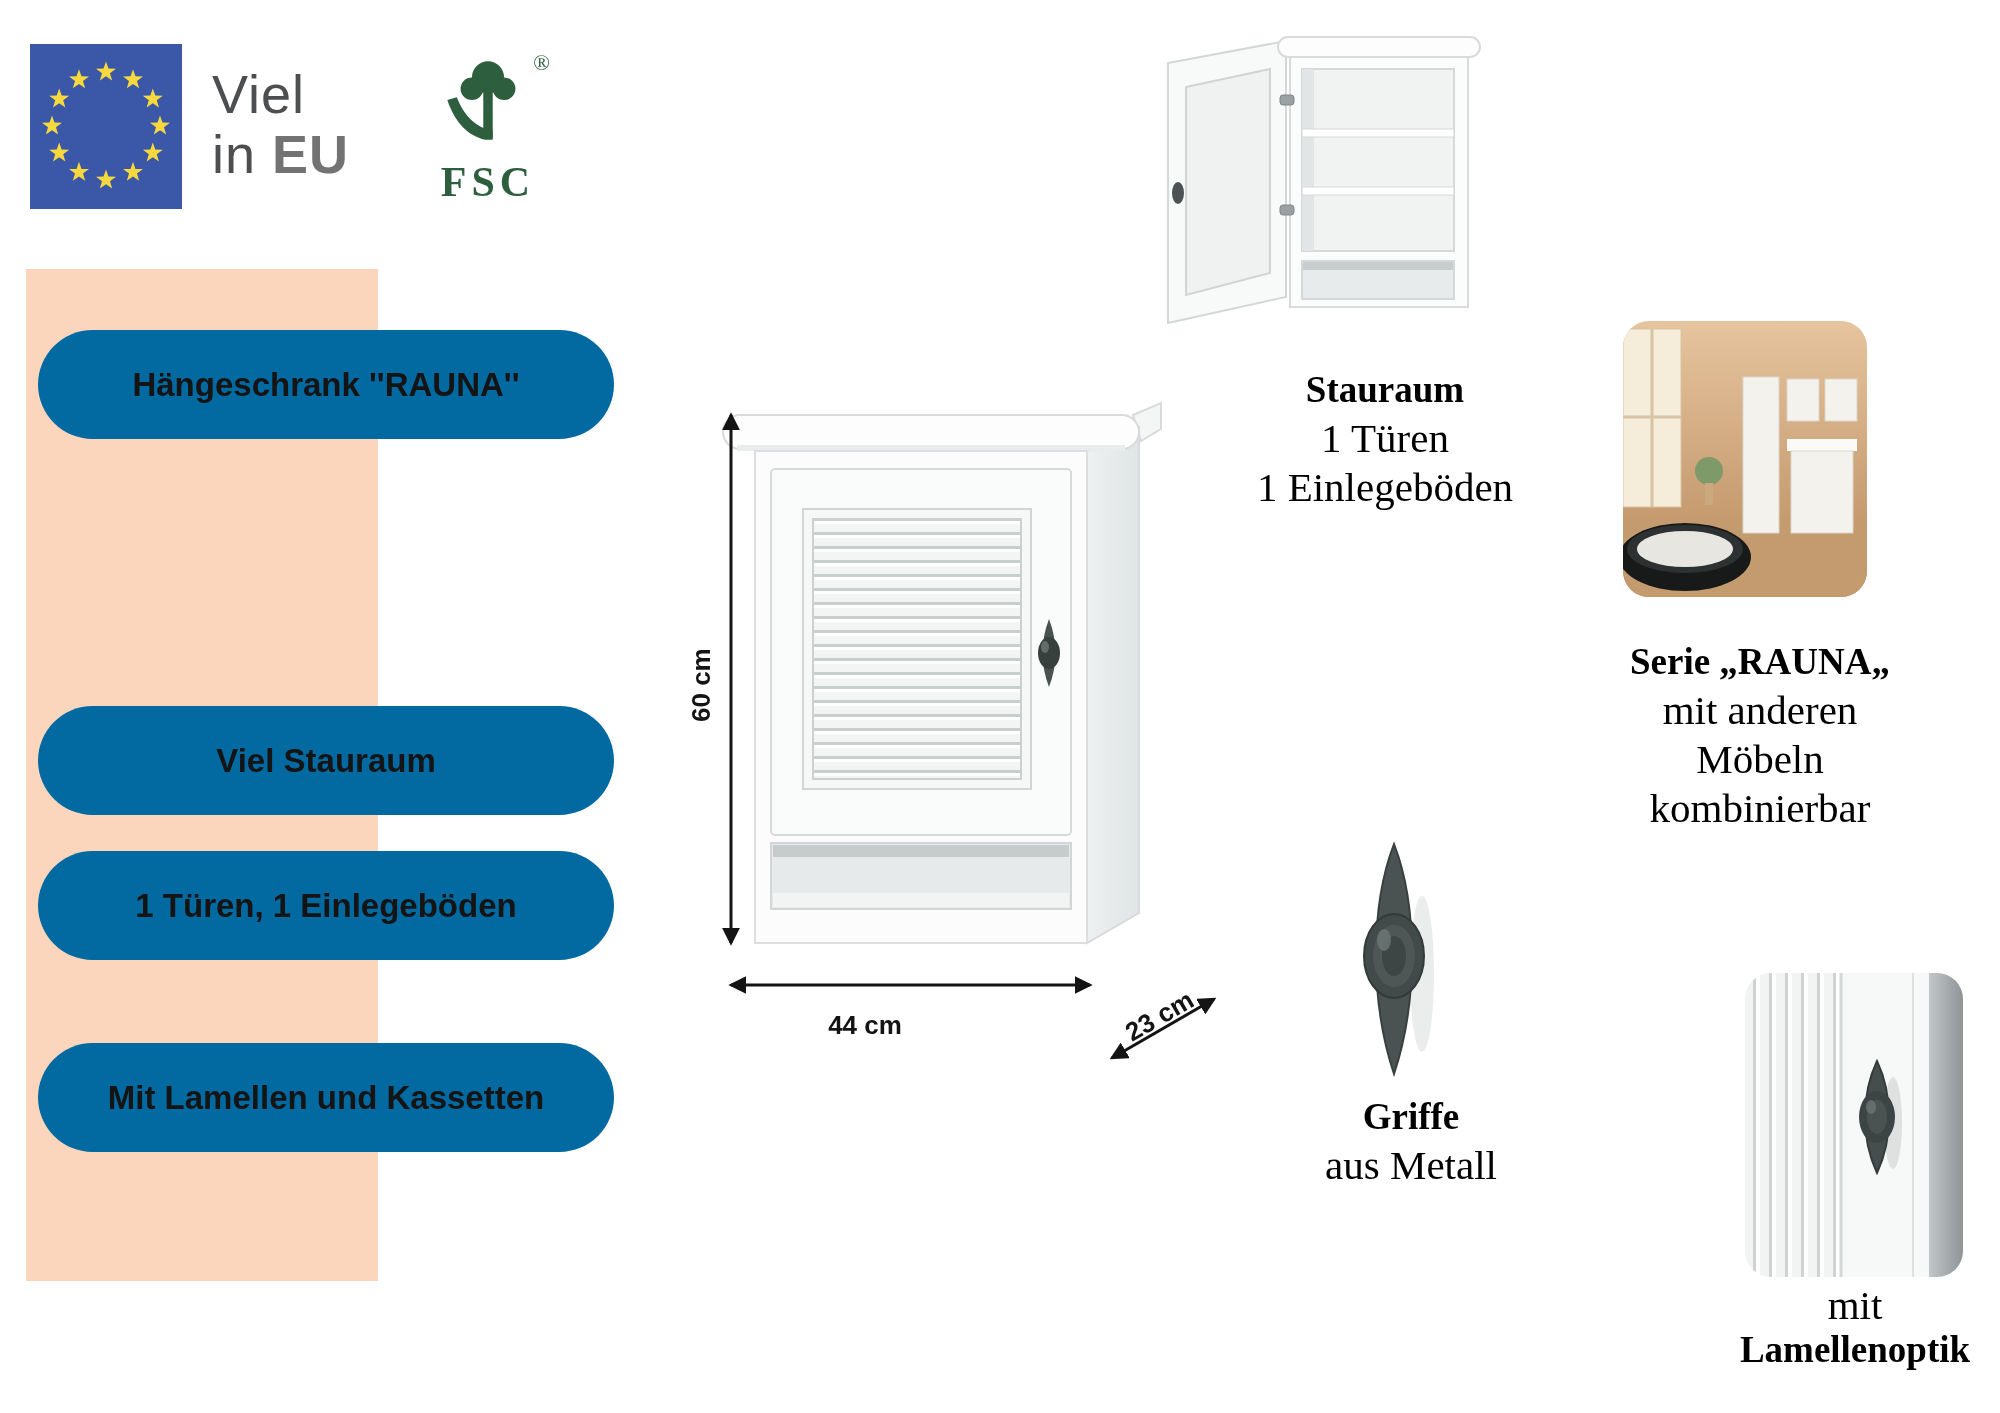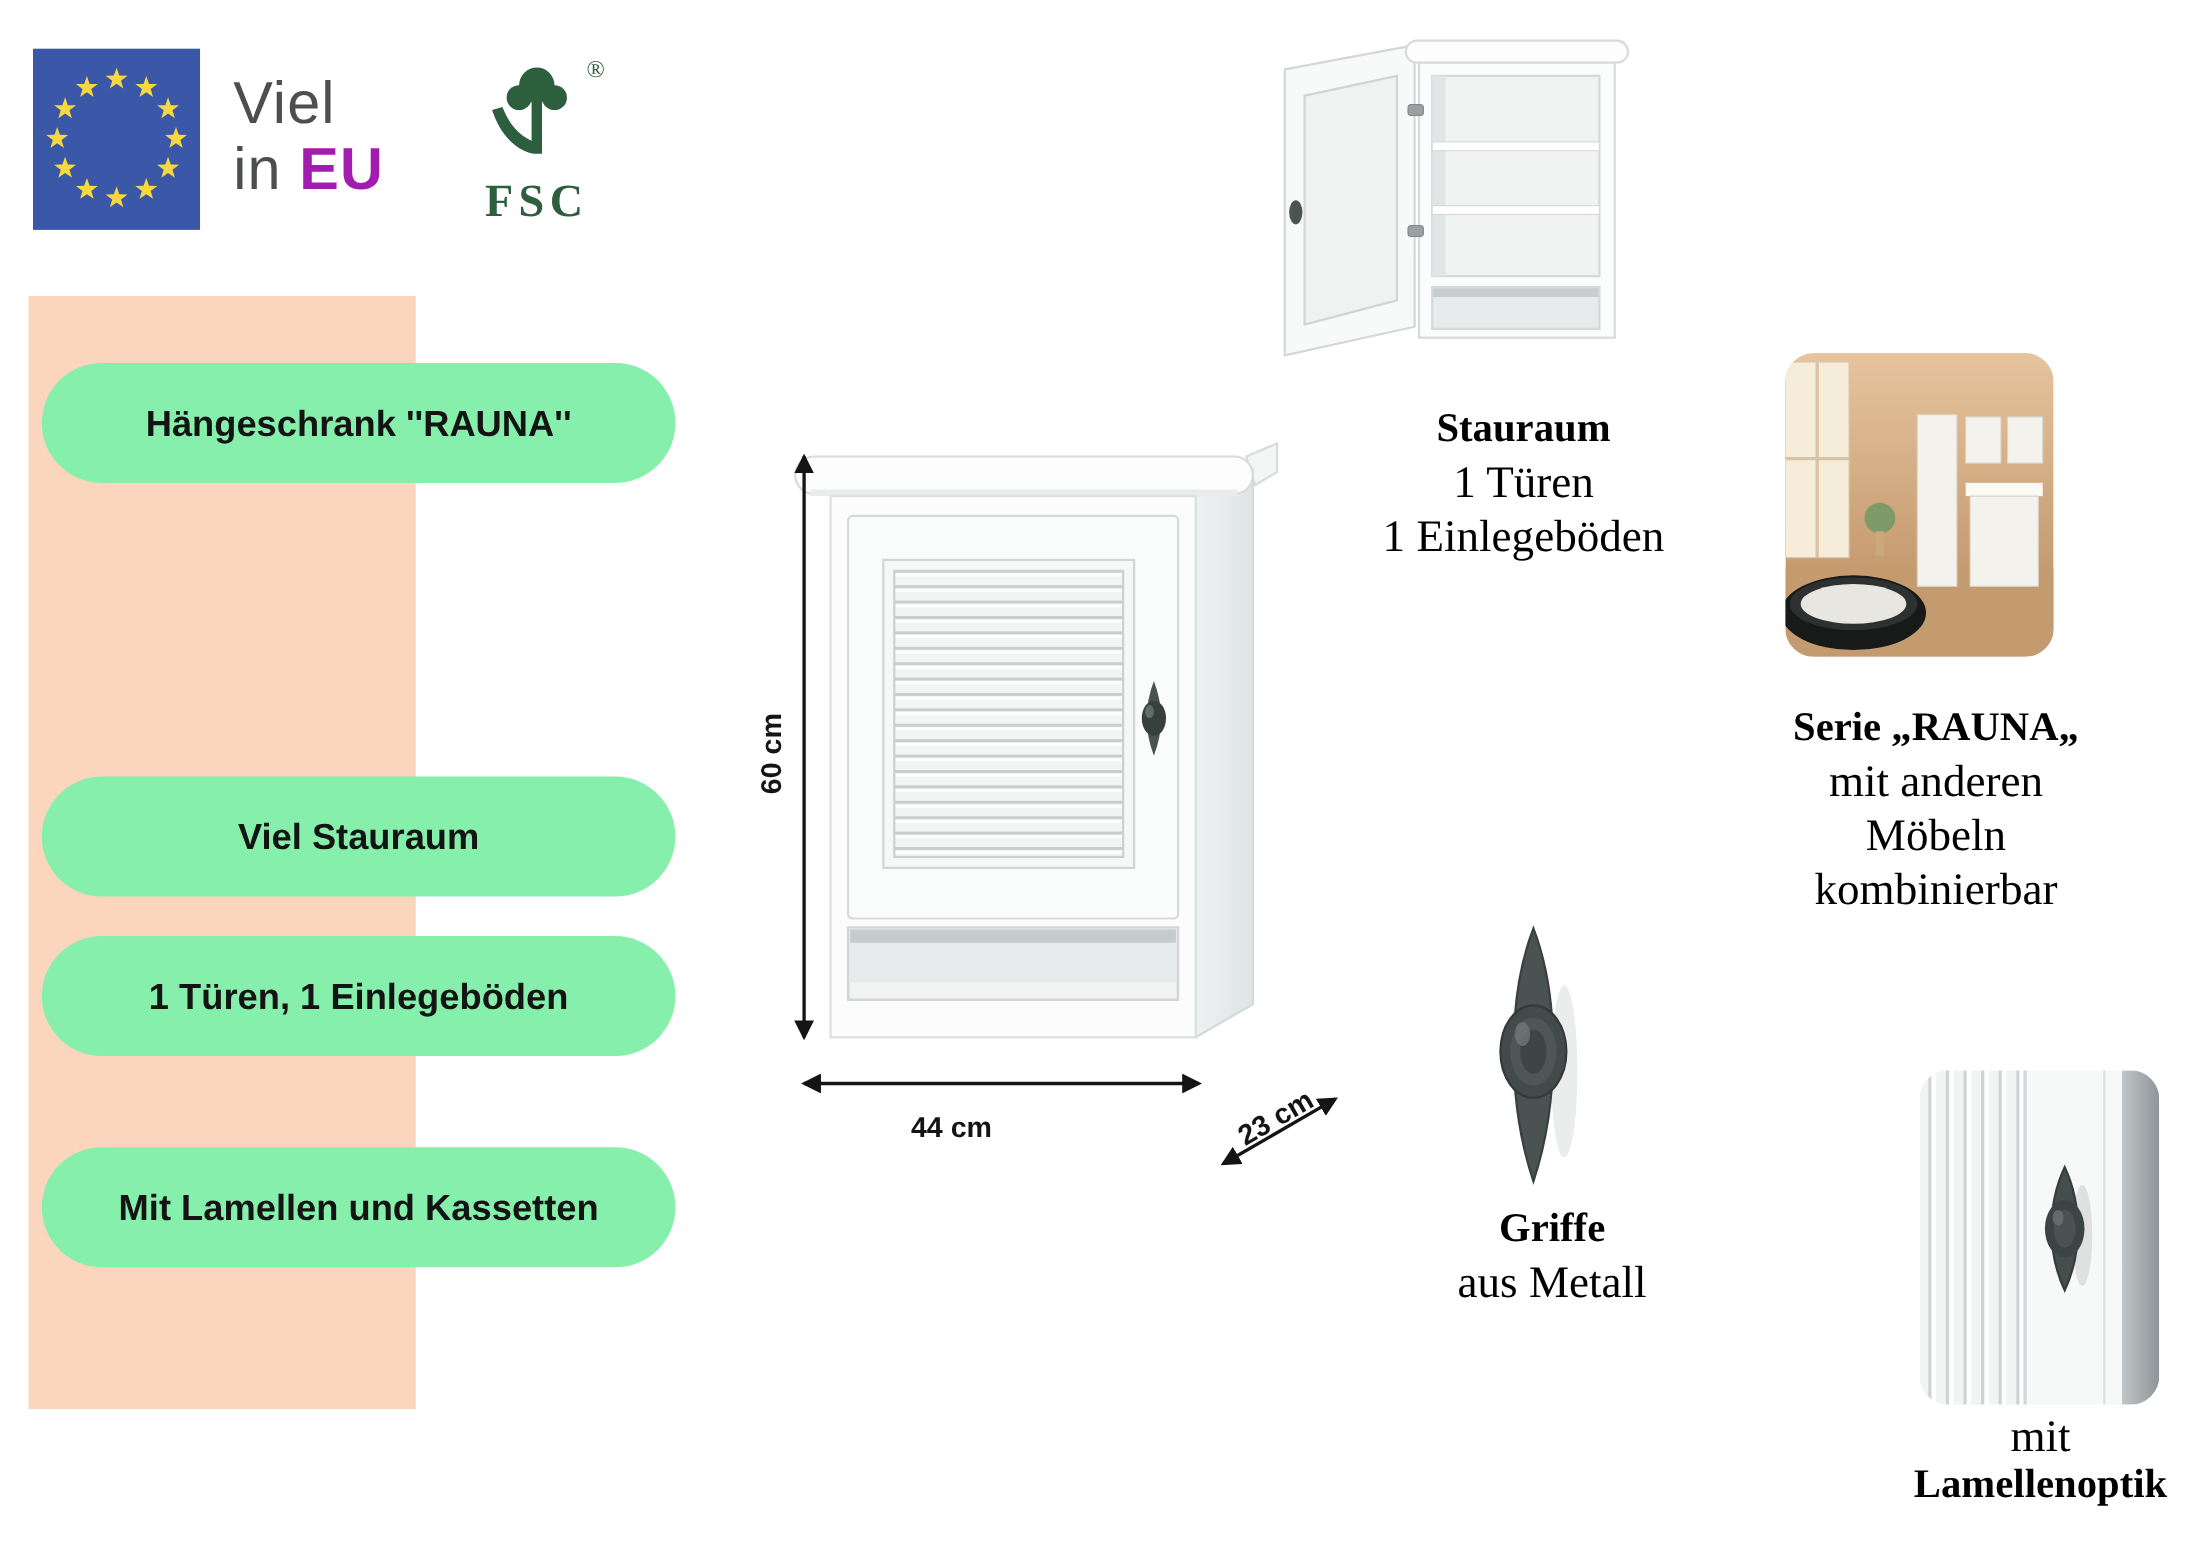--- a/index.html
+++ b/index.html
@@ -2,29 +2,29 @@
 <html><head>
 <meta charset="utf-8">
 <style>
   html,body{margin:0;padding:0;background:#ffffff;}
   .page{position:relative;width:2000px;height:1413px;background:#ffffff;overflow:hidden;
         font-family:"Liberation Sans",sans-serif;}
 
   
   .eu-flag{position:absolute;left:30px;top:44px;width:152px;height:165px;}
   .made{position:absolute;left:212px;top:64px;line-height:1.12;font-size:54px;color:#4d4e50;letter-spacing:1px;}
-  .made .bold{font-weight:800;color:#a21caf;}
+  .made .bold{font-weight:800;color:#737373;}
   .fsc{position:absolute;left:420px;top:52px;width:136px;text-align:center;color:#2d5f3e;}
   .fsc .reg{position:absolute;right:6px;top:-2px;font-size:22px;font-family:"Liberation Serif",serif;}
   .fsc .fsc-label{margin-top:2px;font-family:"Liberation Serif",serif;font-weight:700;
                   font-size:42px;letter-spacing:5px;}
 
   
   .band{position:absolute;left:26px;top:269px;width:352px;height:1012px;background:#fbd6bc;}
-  .pill{position:absolute;left:38px;width:576px;height:109px;border-radius:56px;background:#86efac;
+  .pill{position:absolute;left:38px;width:576px;height:109px;border-radius:56px;background:#0369a1;
         display:flex;align-items:center;justify-content:center;text-align:center;
         font-size:33px;font-weight:700;color:#141414;padding:0 18px;box-sizing:border-box;}
   .pill-1{top:330px}.pill-2{top:499px}.pill-3{top:706px}.pill-4{top:851px}.pill-5{top:1043px}
 
   
   .photo{position:absolute;}
   .rounded{border-radius:26px;overflow:hidden;}
 
   
   .caption{position:absolute;text-align:center;font-family:Liberation Serif, serif;color:#000000;}

